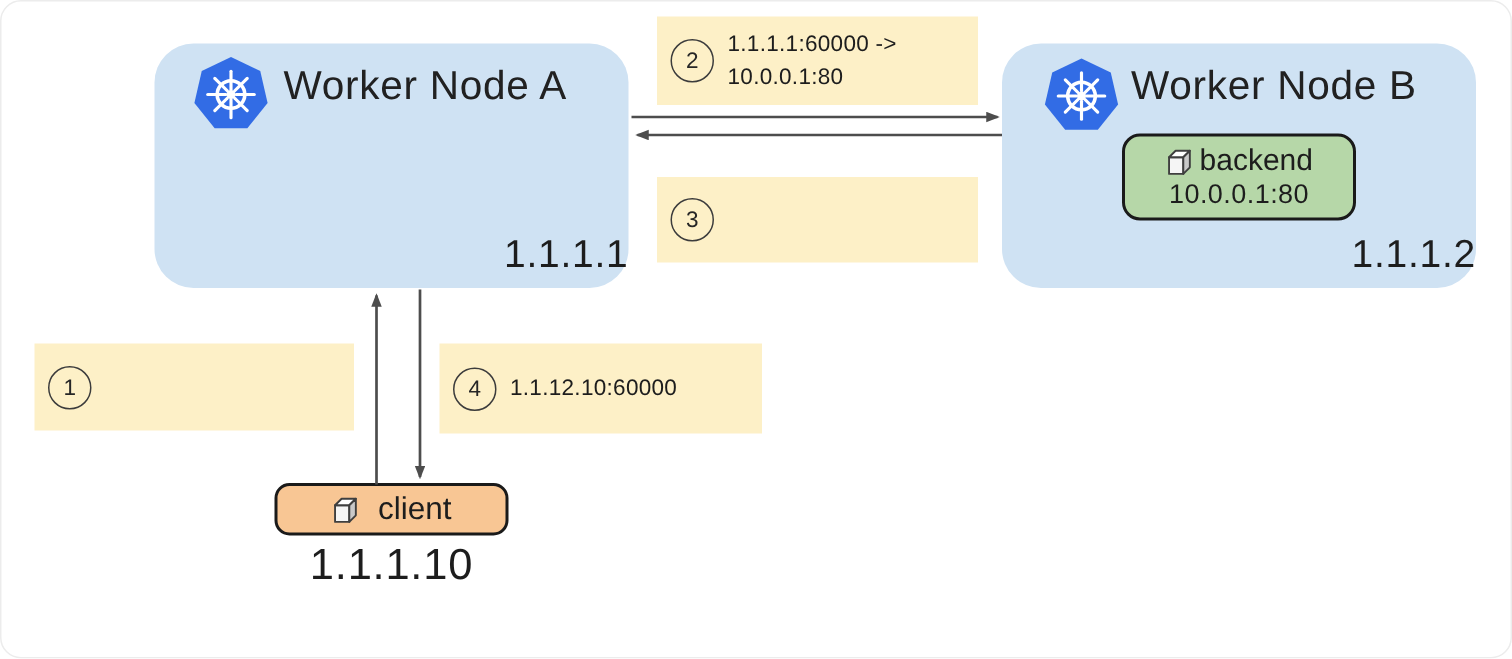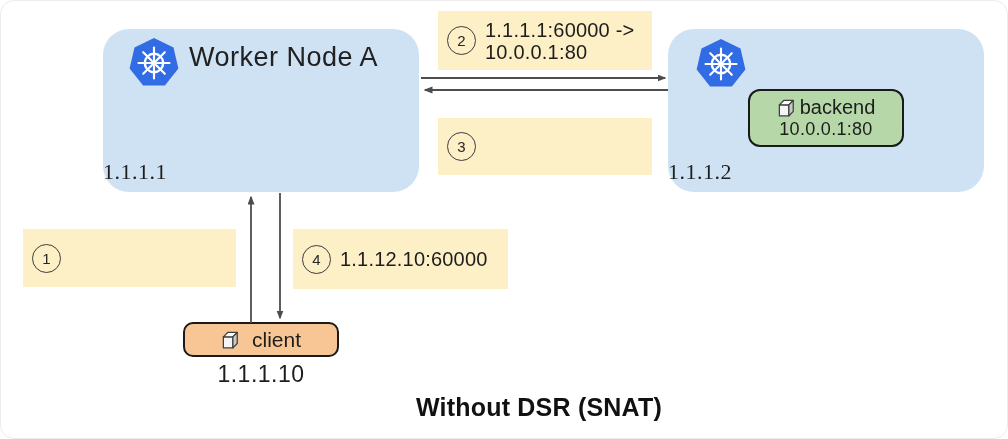--- a/index.html
+++ b/index.html
@@ -39,21 +39,21 @@
   .node-b{left:667px;top:28px;}
   .k8s-icon{position:absolute;left:25px;top:8px;width:52px;height:52px;}
   .node-b .k8s-icon{left:27px;top:9px;}
   .node-title{
     position:absolute;left:86px;top:13px;
     font-size:27px;letter-spacing:.5px;color:#212121;
     white-space:nowrap;
   }
   .node-ip{
     position:absolute;bottom:7px;left:0;width:100%;
-    text-align:left;font-size:22px;letter-spacing:.5px;font-family:Liberation Serif, serif;
+    text-align:right;font-size:26px;letter-spacing:.5px;
   }
   
   .backend-box{
     position:absolute;left:80px;top:60px;width:156px;height:58px;
     background:var(--backend-fill);
     border:2px solid var(--border-dark);
     border-radius:12px;
     display:flex;flex-direction:column;align-items:center;justify-content:center;
     line-height:1.15;
   }
@@ -64,41 +64,41 @@
   .client-box{
     position:absolute;left:182px;top:321px;width:156px;height:35px;
     background:var(--client-fill);
     border:2px solid var(--border-dark);
     border-radius:10px;
     display:flex;align-items:center;justify-content:center;gap:12px;
   }
   .client-name{font-size:21px;}
   .client-ip{
     position:absolute;left:182px;top:360px;width:156px;
-    text-align:center;font-size:23px;letter-spacing:.5px;
+    text-align:center;font-size:29px;letter-spacing:.5px;
   }
   
   .step{
     position:absolute;
     background:var(--label-fill);
     display:flex;align-items:center;gap:9px;
     padding:6px 8px 6px 9px;
   }
   .step-1{left:22px;top:228px;width:213px;height:58px;}
   .step-2{left:437px;top:10px;width:214px;height:59px;}
   .step-3{left:437px;top:117px;width:214px;height:57px;}
   .step-4{left:292px;top:228px;width:215px;height:60px;}
   .step-num{
     flex:0 0 auto;
     width:29px;height:29px;border-radius:50%;
     border:1.6px solid #3c3c3c;
     display:flex;align-items:center;justify-content:center;
     font-size:15px;color:#262626;
   }
-  .step-text{font-size:20px;line-height:22px;letter-spacing:.2px;white-space:nowrap;}
+  .step-text{font-size:15px;line-height:22px;letter-spacing:.2px;white-space:nowrap;}
   .step-text span{display:block;}
   
   .arrows{position:absolute;left:0;top:0;width:1008px;height:439px;pointer-events:none;}
   
   .diagram-title{
     position:absolute;left:538px;top:392px;transform:translateX(-50%);
     font-size:25px;font-weight:800;letter-spacing:.2px;color:#111;
     white-space:nowrap;
   }
 </style>
@@ -136,20 +136,21 @@
         <line x1="26" y1="29.5" x2="26" y2="41.5"></line>
         <line x1="22.5" y1="26" x2="10.5" y2="26"></line>
         <line x1="29.5" y1="26" x2="41.5" y2="26"></line>
         <line x1="23.5" y1="23.5" x2="15.2" y2="15.2"></line>
         <line x1="28.5" y1="28.5" x2="36.8" y2="36.8"></line>
         <line x1="28.5" y1="23.5" x2="36.8" y2="15.2"></line>
         <line x1="23.5" y1="28.5" x2="15.2" y2="36.8"></line>
       </g>
       <circle cx="26" cy="26" r="3" fill="#ffffff"></circle>
     </svg>
+    <div class="node-title">Worker Node B</div>
 
     <div class="backend-box">
       <div class="backend-row">
         <svg width="19" height="22" viewBox="0 0 24 26">
           <g stroke="#3f3f3f" stroke-width="1.6" stroke-linejoin="round">
             <polygon points="3,9 15,9 15,23 3,23" fill="#f5f5f5"></polygon>
             <polygon points="3,9 8.5,3.5 20.5,3.5 15,9" fill="#ffffff"></polygon>
             <polygon points="15,9 20.5,3.5 20.5,17.5 15,23" fill="#c9c9c9"></polygon>
           </g>
         </svg>
@@ -201,15 +202,14 @@
       <marker id="ah" markerWidth="9" markerHeight="8" refX="7.5" refY="3.5" orient="auto" markerUnits="userSpaceOnUse">
         <path d="M0,0 L9,3.5 L0,7 Z" fill="#4d4d4d"></path>
       </marker>
     </defs>
     <line x1="420" y1="77" x2="664" y2="77" stroke="#4d4d4d" stroke-width="1.8" marker-end="url(#ah)"></line>
     <line x1="667" y1="89" x2="424" y2="89" stroke="#4d4d4d" stroke-width="1.8" marker-end="url(#ah)"></line>
     <line x1="250" y1="322" x2="250" y2="196" stroke="#4d4d4d" stroke-width="1.8" marker-end="url(#ah)"></line>
     <line x1="279" y1="192" x2="279" y2="317" stroke="#4d4d4d" stroke-width="1.8" marker-end="url(#ah)"></line>
   </svg>
 
-  <div class="diagram-title">Without DSR (SNAT)</div>
 
 </div>
 
 </body></html>

